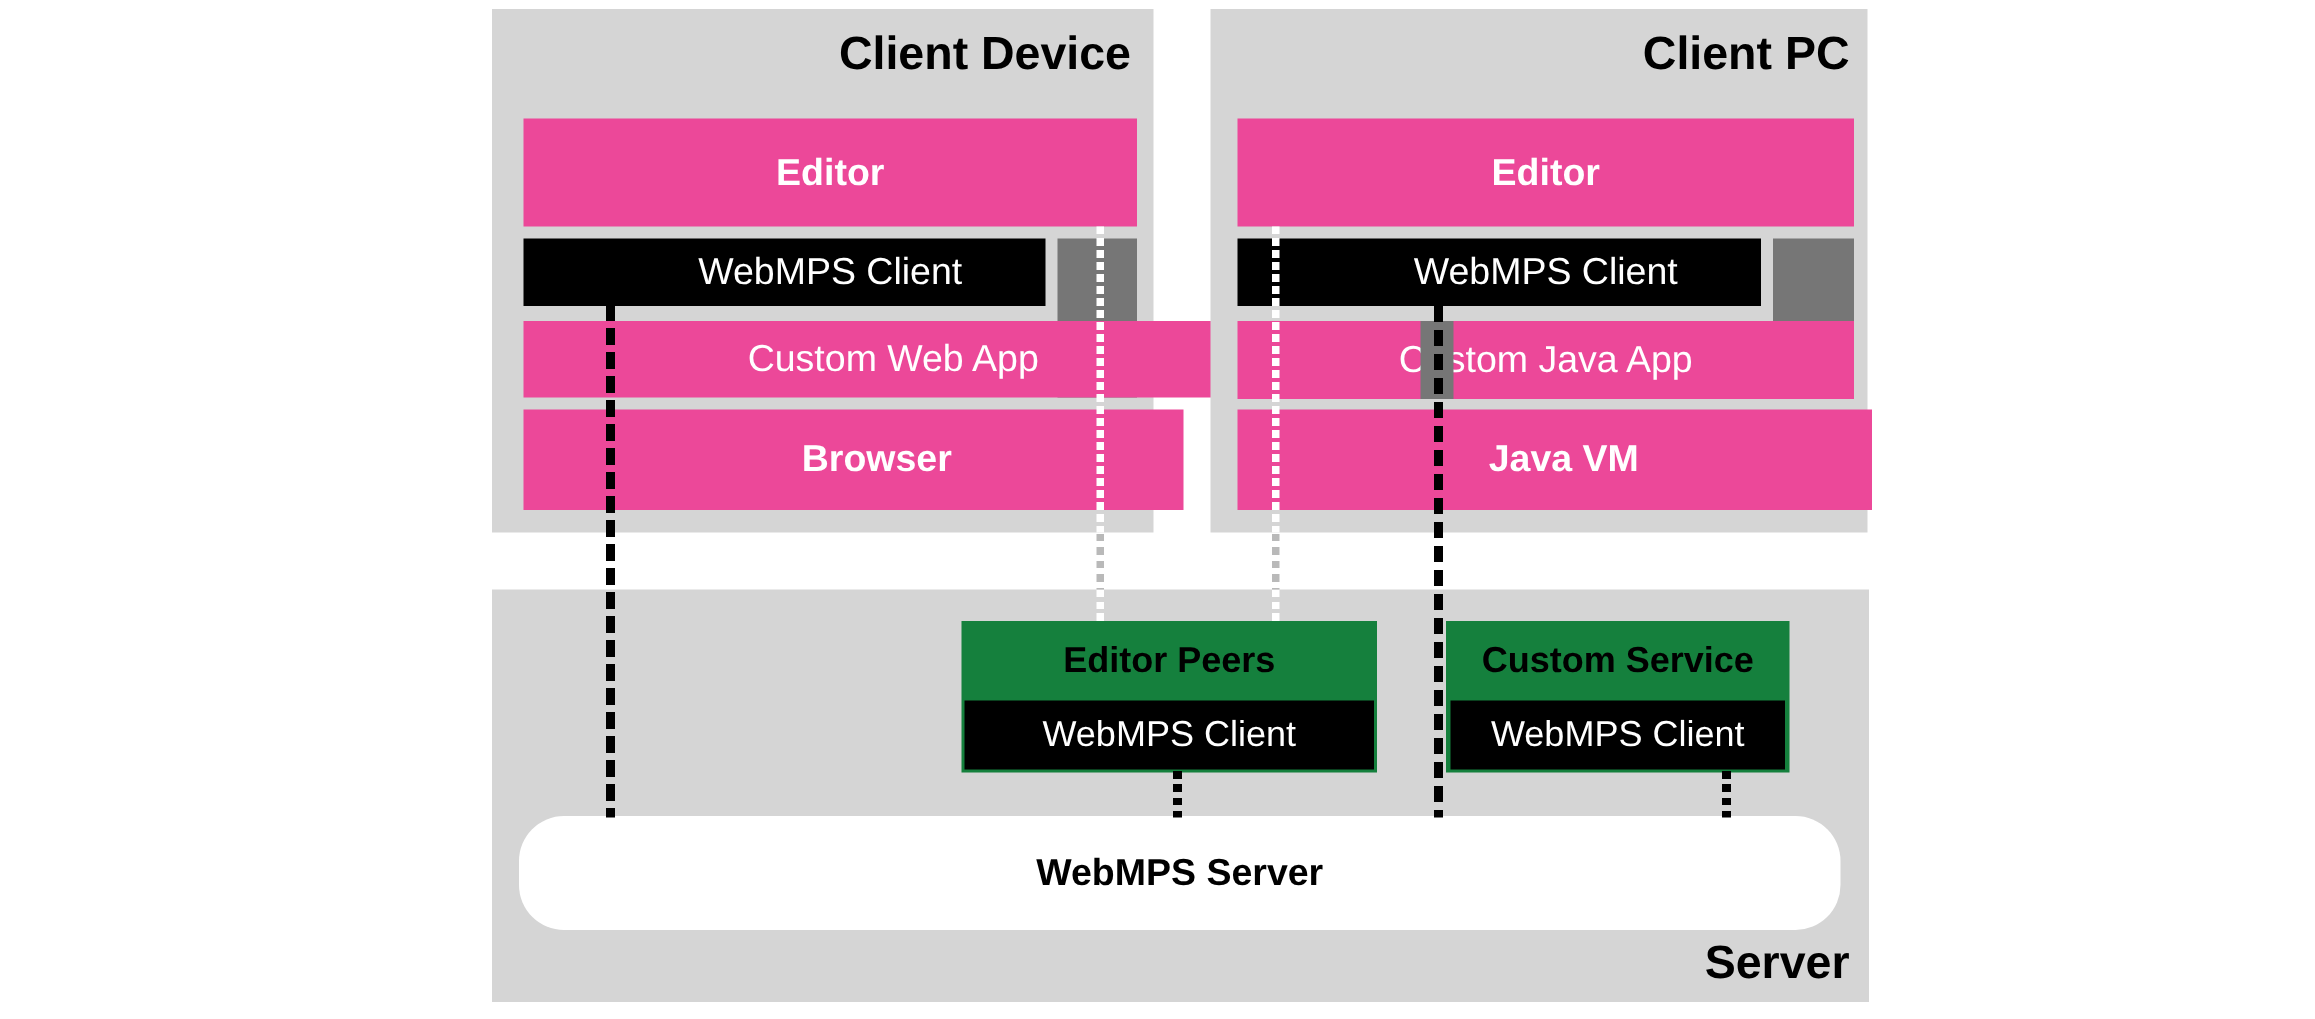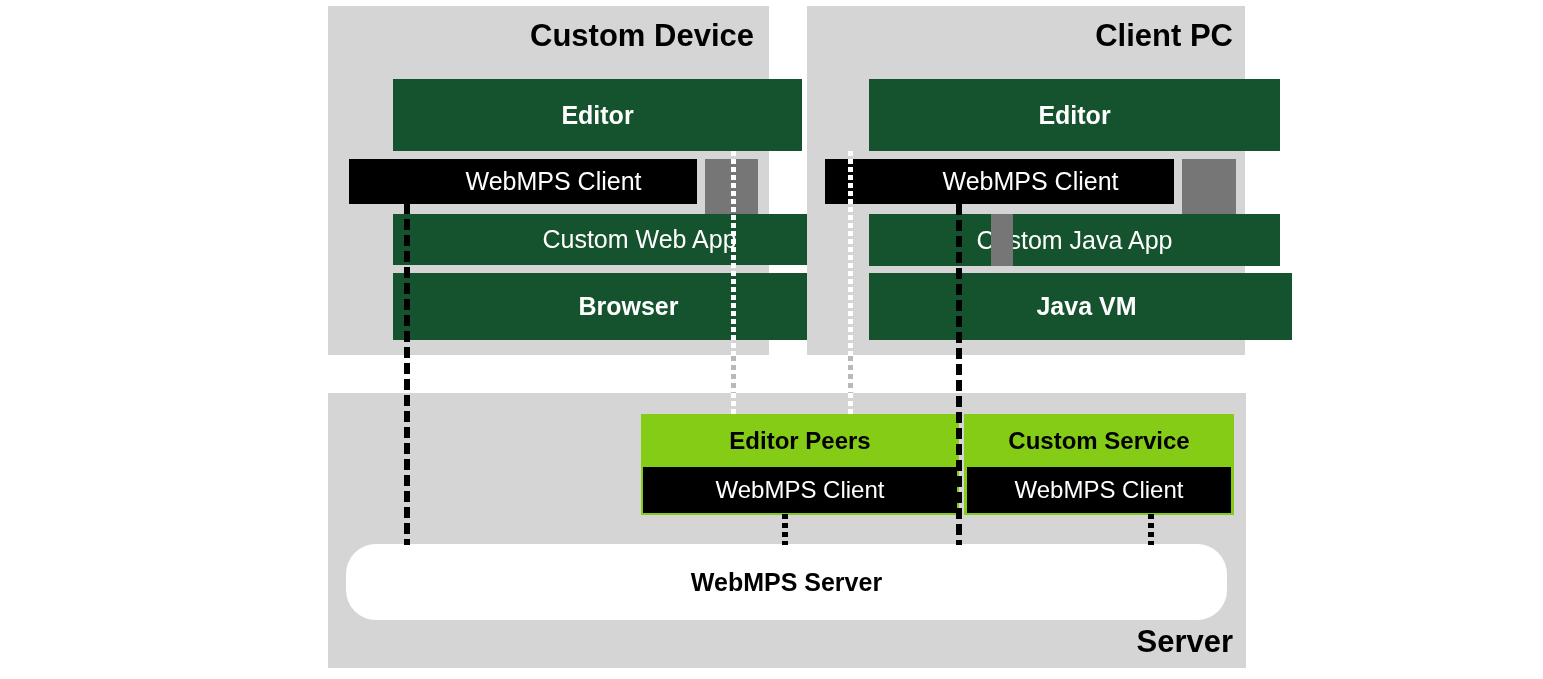--- a/index.html
+++ b/index.html
@@ -2,44 +2,44 @@
 <html><head>
 <meta charset="utf-8">
 <style>
   html,body{margin:0;padding:0;background:#ffffff;}
   #canvas{
     position:relative;width:1543px;height:679px;background:#ffffff;overflow:hidden;
     font-family:"Liberation Sans",sans-serif;color:#000;
   }
   .box{position:absolute;background:#d5d5d5;}
   .box-title{position:absolute;font-weight:bold;font-size:31px;color:#000;white-space:nowrap;}
-  .bar{position:absolute;background:#14532d;color:#fff;text-align:center;font-size:25px;white-space:nowrap;margin-left:44px;}
+  .bar{position:absolute;background:#ec4899;color:#fff;text-align:center;font-size:25px;white-space:nowrap;}
   .bar.bold{font-weight:bold;}
   .row{position:absolute;}
   .black-bar{position:absolute;left:0;top:0;height:100%;background:#000;}
   .row-label{position:absolute;left:0;top:0;width:100%;height:100%;text-align:center;color:#fff;font-size:25px;white-space:nowrap;z-index:1;}
   .tab{position:absolute;background:#767676;}
   .line-mask{position:absolute;top:0;height:100%;background:#767676;z-index:2;}
-  .panel{position:absolute;background:#84cc16;padding-left:41px;}
+  .panel{position:absolute;background:#15803d;}
   .panel-title{position:absolute;left:0;top:0;width:100%;text-align:center;font-weight:bold;font-size:24px;color:#000;white-space:nowrap;}
   .panel .black-strip{position:absolute;background:#000;color:#fff;text-align:center;font-size:24px;white-space:nowrap;}
   .server-bar{position:absolute;background:#ffffff;text-align:center;font-weight:bold;font-size:25px;color:#000;}
   .vline{position:absolute;z-index:10;}
   .dash-black{background:repeating-linear-gradient(180deg,#000 0 11px,transparent 11px 16px);}
   .dot-white{background:repeating-linear-gradient(180deg,#fff 0 5px,transparent 5px 8px);}
   .dot-gray{background:repeating-linear-gradient(180deg,#b9b9b9 0 5px,transparent 5px 9px);}
   .dot-black{background:repeating-linear-gradient(180deg,#000 0 5px,transparent 5px 9px);}
 </style>
 </head>
 <body>
 
 <div id="canvas">
 
   <div class="box" style="left:328px;top:6px;width:441px;height:349px;">
-    <div class="box-title" style="top:12px;right:15px;">Custom Device</div>
+    <div class="box-title" style="top:12px;right:15px;">Client Device</div>
 
     <div class="bar bold" style="left:21px;top:73px;width:409px;height:72px;line-height:72px;">Editor</div>
 
     <div class="tab" style="left:377px;top:153px;width:53px;height:106px;"></div>
 
     <div class="row" style="left:21px;top:153px;width:409px;height:45px;">
       <div class="black-bar" style="width:348px;"></div>
       <div class="row-label" style="line-height:45px;">WebMPS Client</div>
     </div>
 

